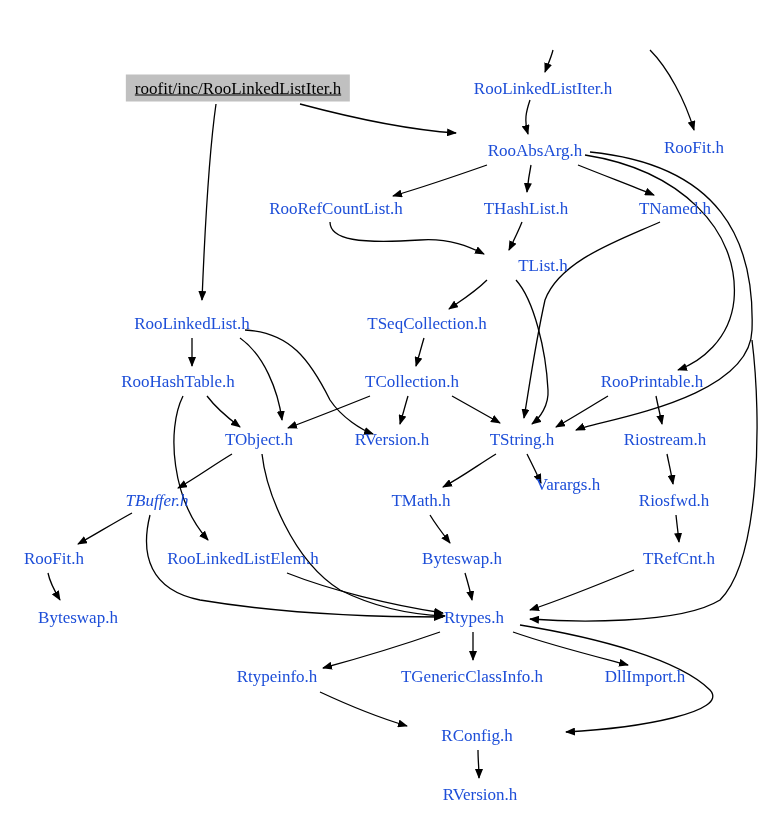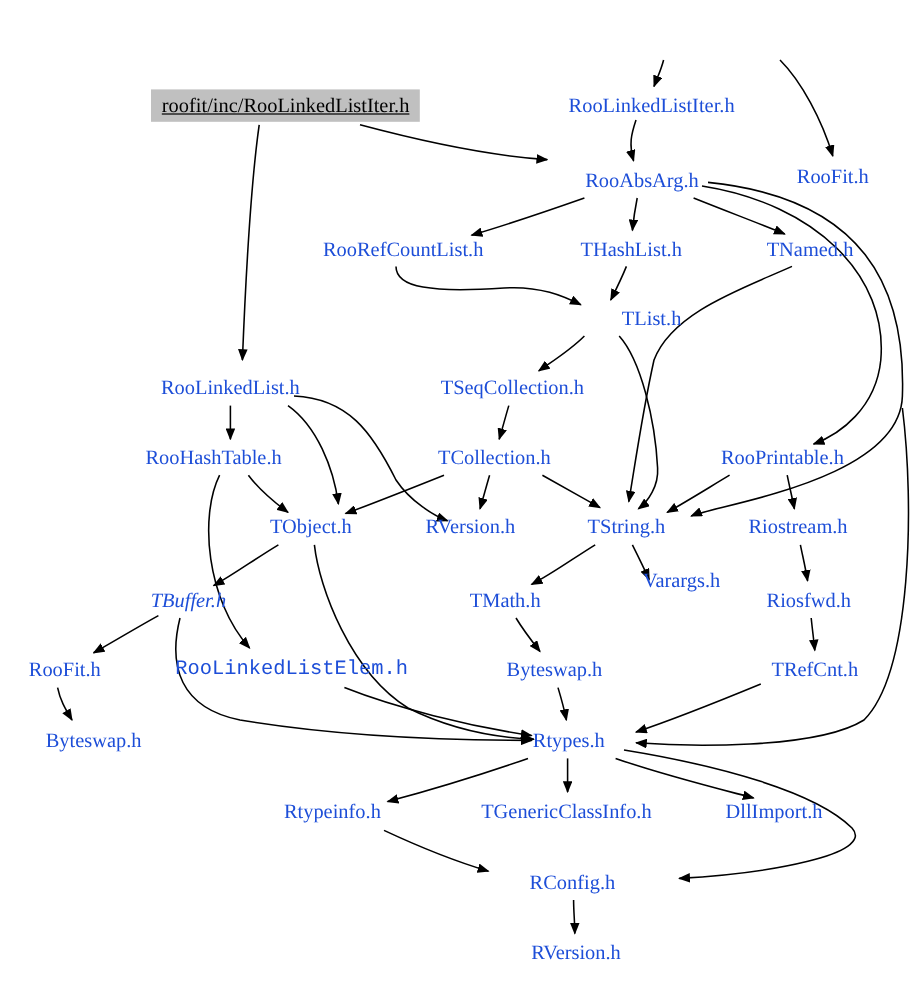--- a/index.html
+++ b/index.html
@@ -160,21 +160,21 @@
   <div class="node" style="left:652px; top:381px;">RooPrintable.h</div>
   <div class="node" style="left:259px; top:439px;">TObject.h</div>
   <div class="node" style="left:392px; top:439px;">RVersion.h</div>
   <div class="node" style="left:522px; top:439px;">TString.h</div>
   <div class="node" style="left:665px; top:439px;">Riostream.h</div>
   <div class="node" style="left:157px; top:500px;font-style:italic;">TBuffer.h</div>
   <div class="node" style="left:421px; top:500px;">TMath.h</div>
   <div class="node" style="left:545px; top:484px;margin-left:23px;">Varargs.h</div>
   <div class="node" style="left:674px; top:500px;">Riosfwd.h</div>
   <div class="node" style="left:54px; top:558px;">RooFit.h</div>
-  <div class="node" style="left:243px; top:558px;font-family:Liberation Mono, monospace;">RooLinkedListElem.h</div>
+  <div class="node" style="left:243px; top:558px;">RooLinkedListElem.h</div>
   <div class="node" style="left:462px; top:558px;">Byteswap.h</div>
   <div class="node" style="left:679px; top:558px;">TRefCnt.h</div>
   <div class="node" style="left:78px; top:617px;">Byteswap.h</div>
   <div class="node" style="left:474px; top:617px;">Rtypes.h</div>
   <div class="node" style="left:277px; top:676px;">Rtypeinfo.h</div>
   <div class="node" style="left:472px; top:676px;">TGenericClassInfo.h</div>
   <div class="node" style="left:645px; top:676px;">DllImport.h</div>
   <div class="node" style="left:477px; top:735px;">RConfig.h</div>
   <div class="node" style="left:480px; top:794px;">RVersion.h</div>
 

